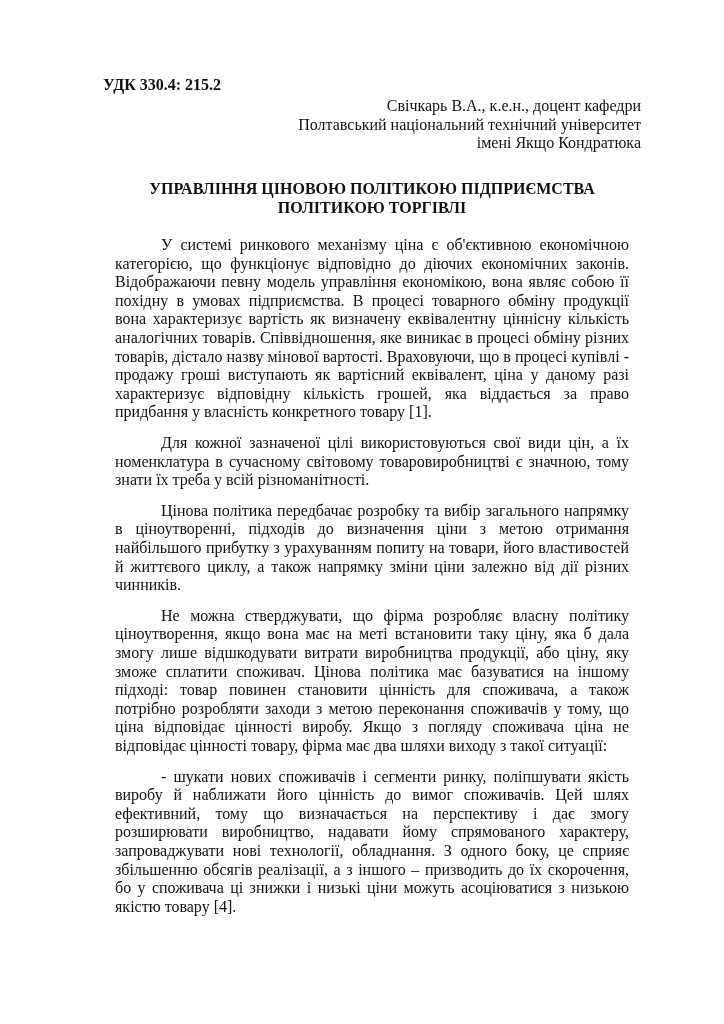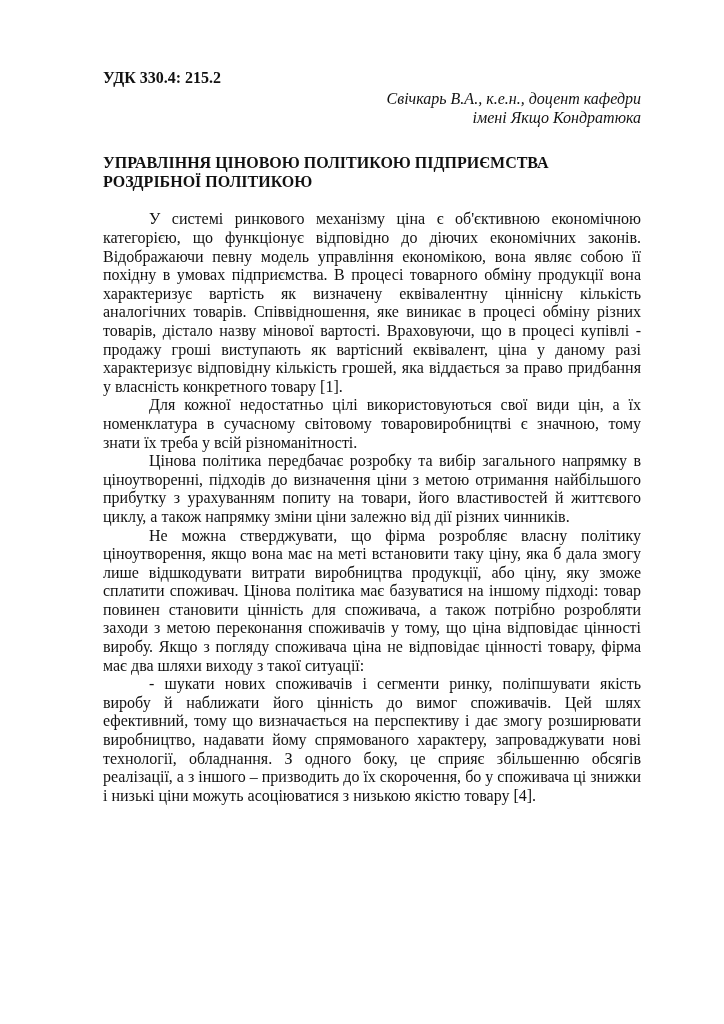--- a/index.html
+++ b/index.html
@@ -1,42 +1,43 @@
 <!DOCTYPE html>
 <html><head>
 <meta charset="utf-8">
 <style>
   html, body { margin:0; padding:0; background:#ffffff; }
   body { width:724px; height:1024px; position:relative; overflow:hidden;
          font-family:"Liberation Serif", "DejaVu Serif", serif; color:#111; }
-  .page { position:absolute; left:103px; top:68px; width:538px; }
+  .page { position:absolute; left:103px; top:75px; width:538px; }
   .udk { font-weight:bold; font-size:16px; line-height:19px; margin:0; }
   .authors { text-align:right; font-size:16px; line-height:18.7px; margin-top:3px; }
-  .authors div { white-space:nowrap;font-style:italic; }
-  .title { font-weight:bold; font-size:16px; line-height:18.5px;
+  .authors div { white-space:nowrap; }
+  .title { text-align:center; font-weight:bold; font-size:16px; line-height:18.5px;
            margin-top:27px; margin-bottom:19px; }
   .title div { white-space:nowrap; }
-  .para { font-size:16px; line-height:18.6px; text-align:justify; text-indent:46px; margin:0; }
+  .para { font-size:16px; line-height:18.6px; text-align:justify; text-indent:46px; margin:12px; }
 </style>
 </head>
 <body>
 
 <div class="page">
   <p class="udk">УДК 330.4: 215.2</p>
 
   <div class="authors">
     <div>Свічкарь В.А., к.е.н., доцент кафедри</div>
+    <div>Полтавський національний технічний університет</div>
     <div>імені Якщо Кондратюка</div>
   </div>
 
   <div class="title">
     <div>УПРАВЛІННЯ ЦІНОВОЮ ПОЛІТИКОЮ ПІДПРИЄМСТВА</div>
-    <div>РОЗДРІБНОЇ ПОЛІТИКОЮ</div>
+    <div>ПОЛІТИКОЮ ТОРГІВЛІ</div>
   </div>
 
   <div>
     <p class="para">У системі ринкового механізму ціна є об'єктивною економічною категорією, що функціонує відповідно до діючих економічних законів. Відображаючи певну модель управління економікою, вона являє собою її похідну в умовах підприємства. В процесі товарного обміну продукції вона характеризує вартість як визначену еквівалентну ціннісну кількість аналогічних товарів. Співвідношення, яке виникає в процесі обміну різних товарів, дістало назву мінової вартості. Враховуючи, що в процесі купівлі - продажу гроші виступають як вартісний еквівалент, ціна у даному разі характеризує відповідну кількість грошей, яка віддається за право придбання у власність конкретного товару [1].</p>
-    <p class="para">Для кожної недостатньо цілі використовуються свої види цін, а їх номенклатура в сучасному світовому товаровиробництві є значною, тому знати їх треба у всій різноманітності.</p>
+    <p class="para">Для кожної зазначеної цілі використовуються свої види цін, а їх номенклатура в сучасному світовому товаровиробництві є значною, тому знати їх треба у всій різноманітності.</p>
     <p class="para">Цінова політика передбачає розробку та вибір загального напрямку в ціноутворенні, підходів до визначення ціни з метою отримання найбільшого прибутку з урахуванням попиту на товари, його властивостей й життєвого циклу, а також напрямку зміни ціни залежно від дії різних чинників.</p>
     <p class="para">Не можна стверджувати, що фірма розробляє власну політику ціноутворення, якщо вона має на меті встановити таку ціну, яка б дала змогу лише відшкодувати витрати виробництва продукції, або ціну, яку зможе сплатити споживач. Цінова політика має базуватися на іншому підході: товар повинен становити цінність для споживача, а також потрібно розробляти заходи з метою переконання споживачів у тому, що ціна відповідає цінності виробу. Якщо з погляду споживача ціна не відповідає цінності товару, фірма має два шляхи виходу з такої ситуації:</p>
     <p class="para">- шукати нових споживачів і сегменти ринку, поліпшувати якість виробу й наближати його цінність до вимог споживачів. Цей шлях ефективний, тому що визначається на перспективу і дає змогу розширювати виробництво, надавати йому спрямованого характеру, запроваджувати нові технології, обладнання. З одного боку, це сприяє збільшенню обсягів реалізації, а з іншого – призводить до їх скорочення, бо у споживача ці знижки і низькі ціни можуть асоціюватися з низькою якістю товару [4].</p>
   </div>
 </div>
 
 </body></html>

